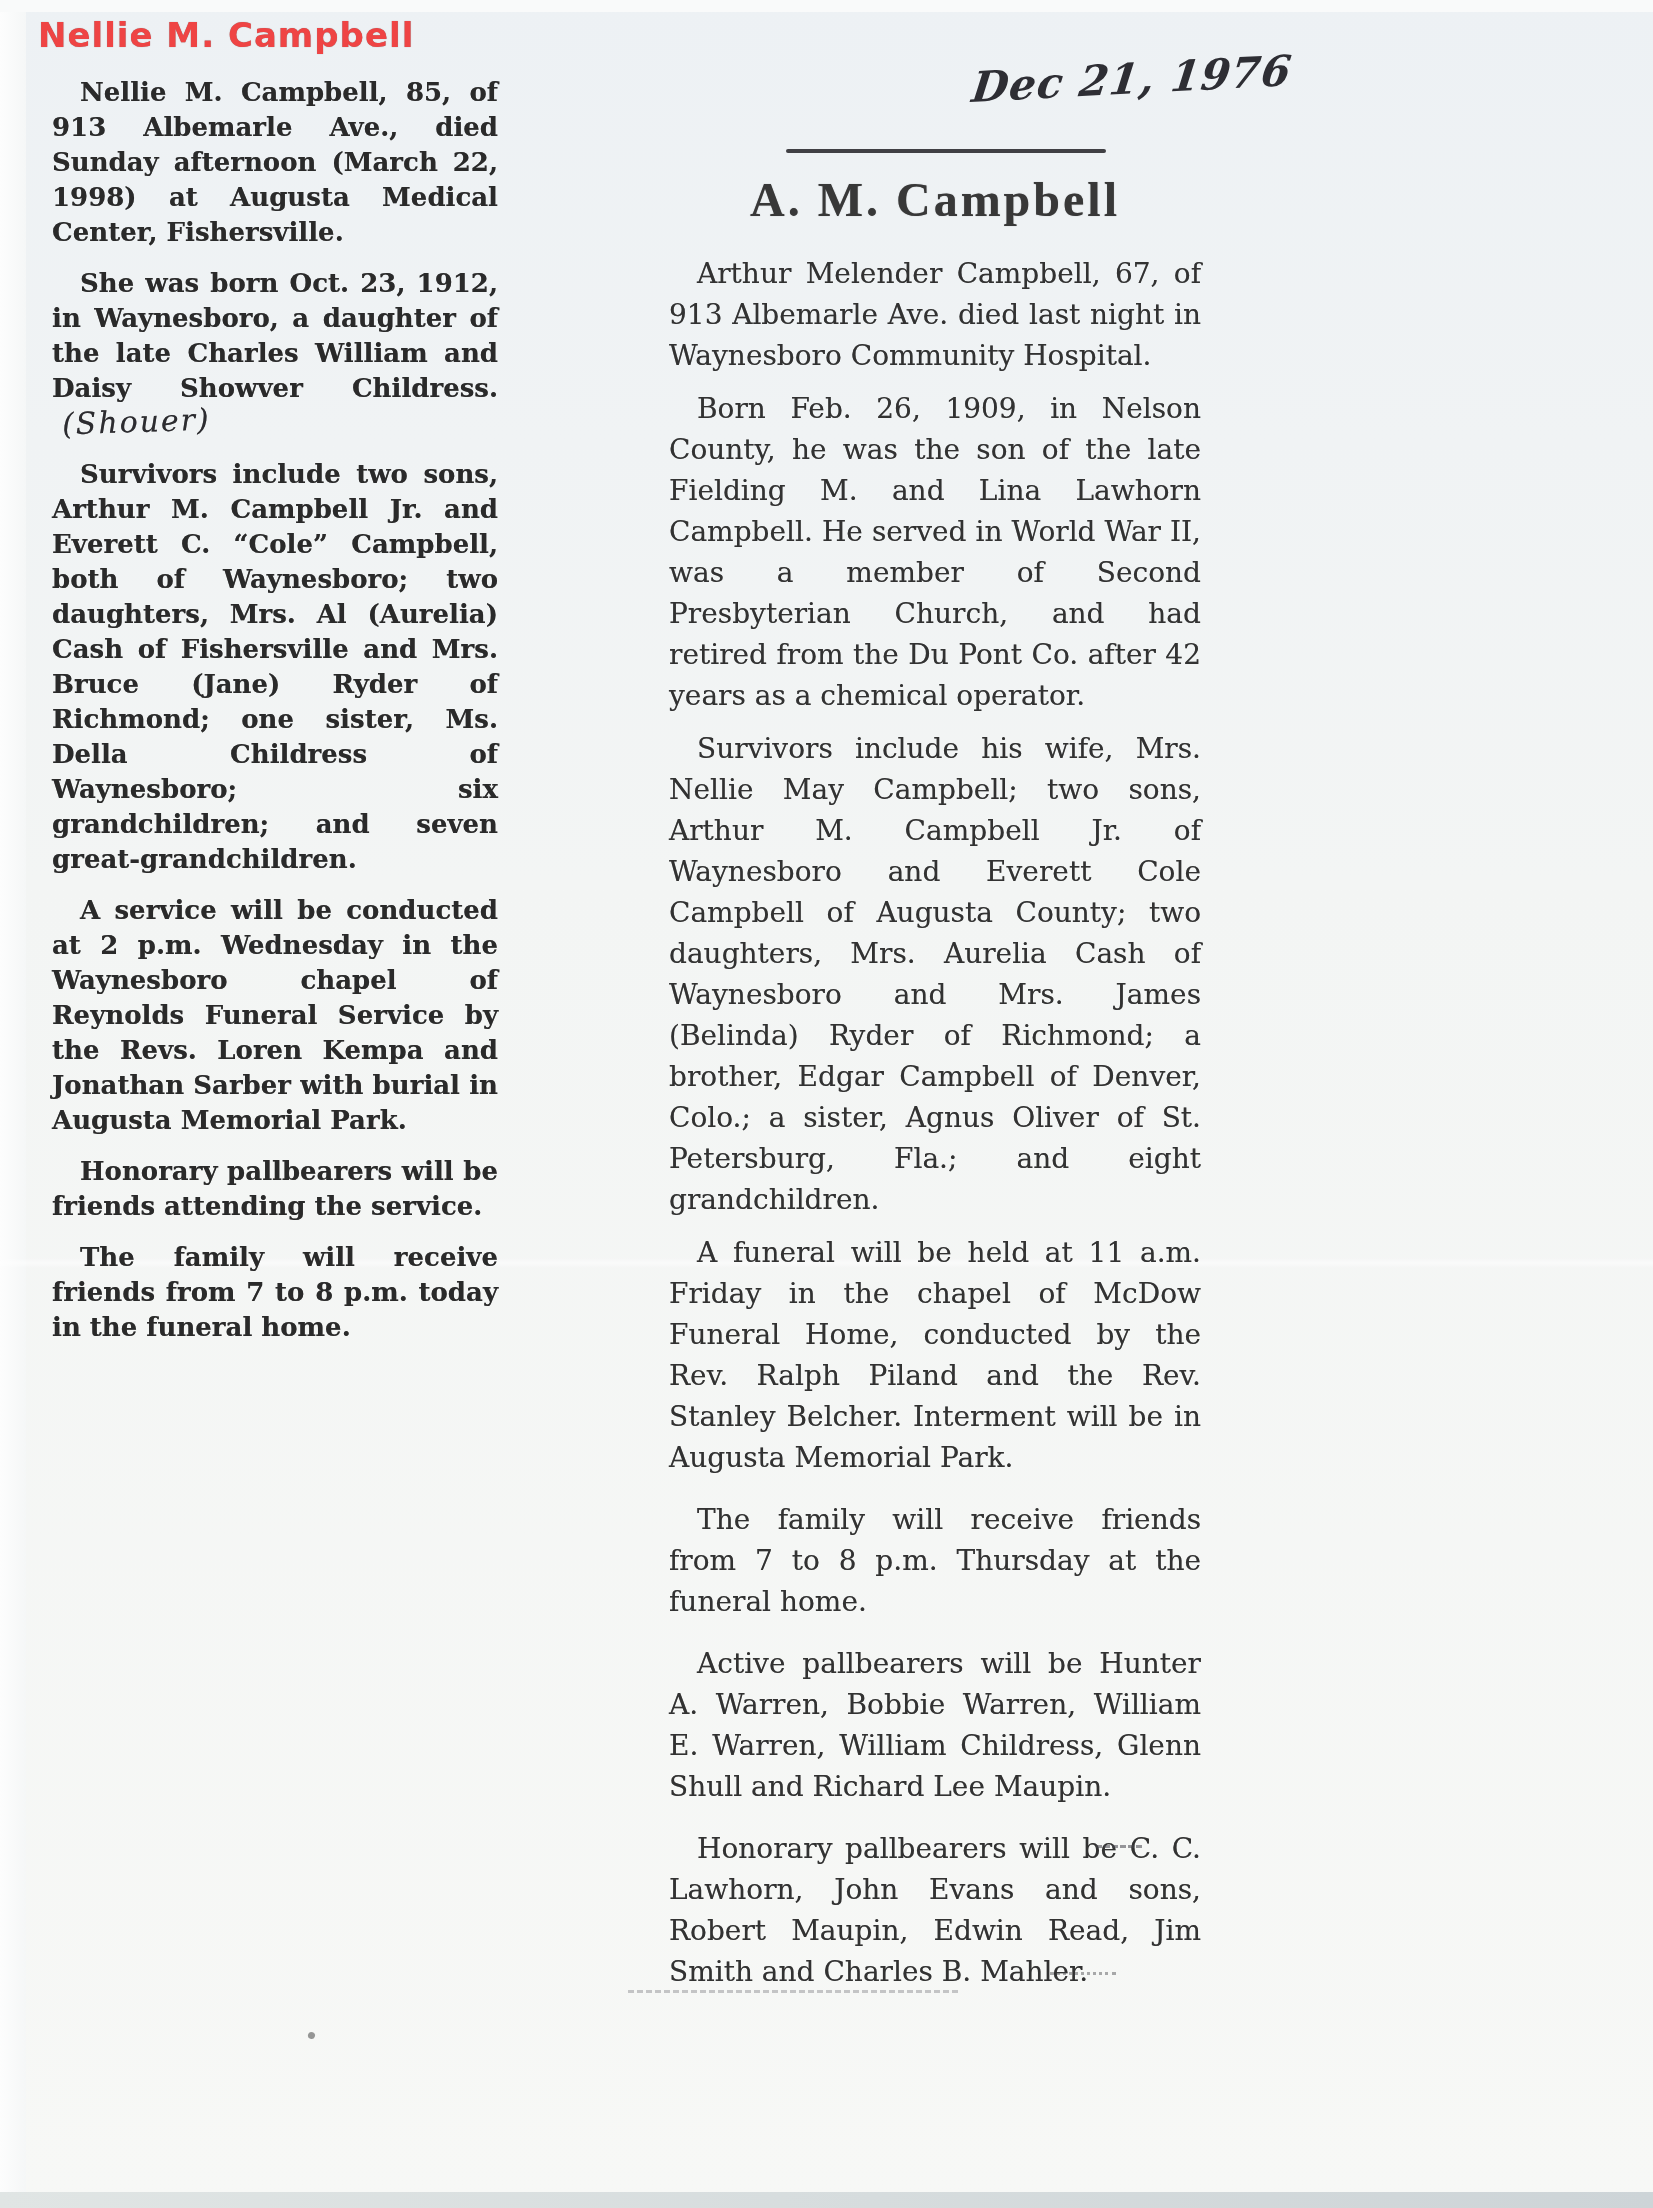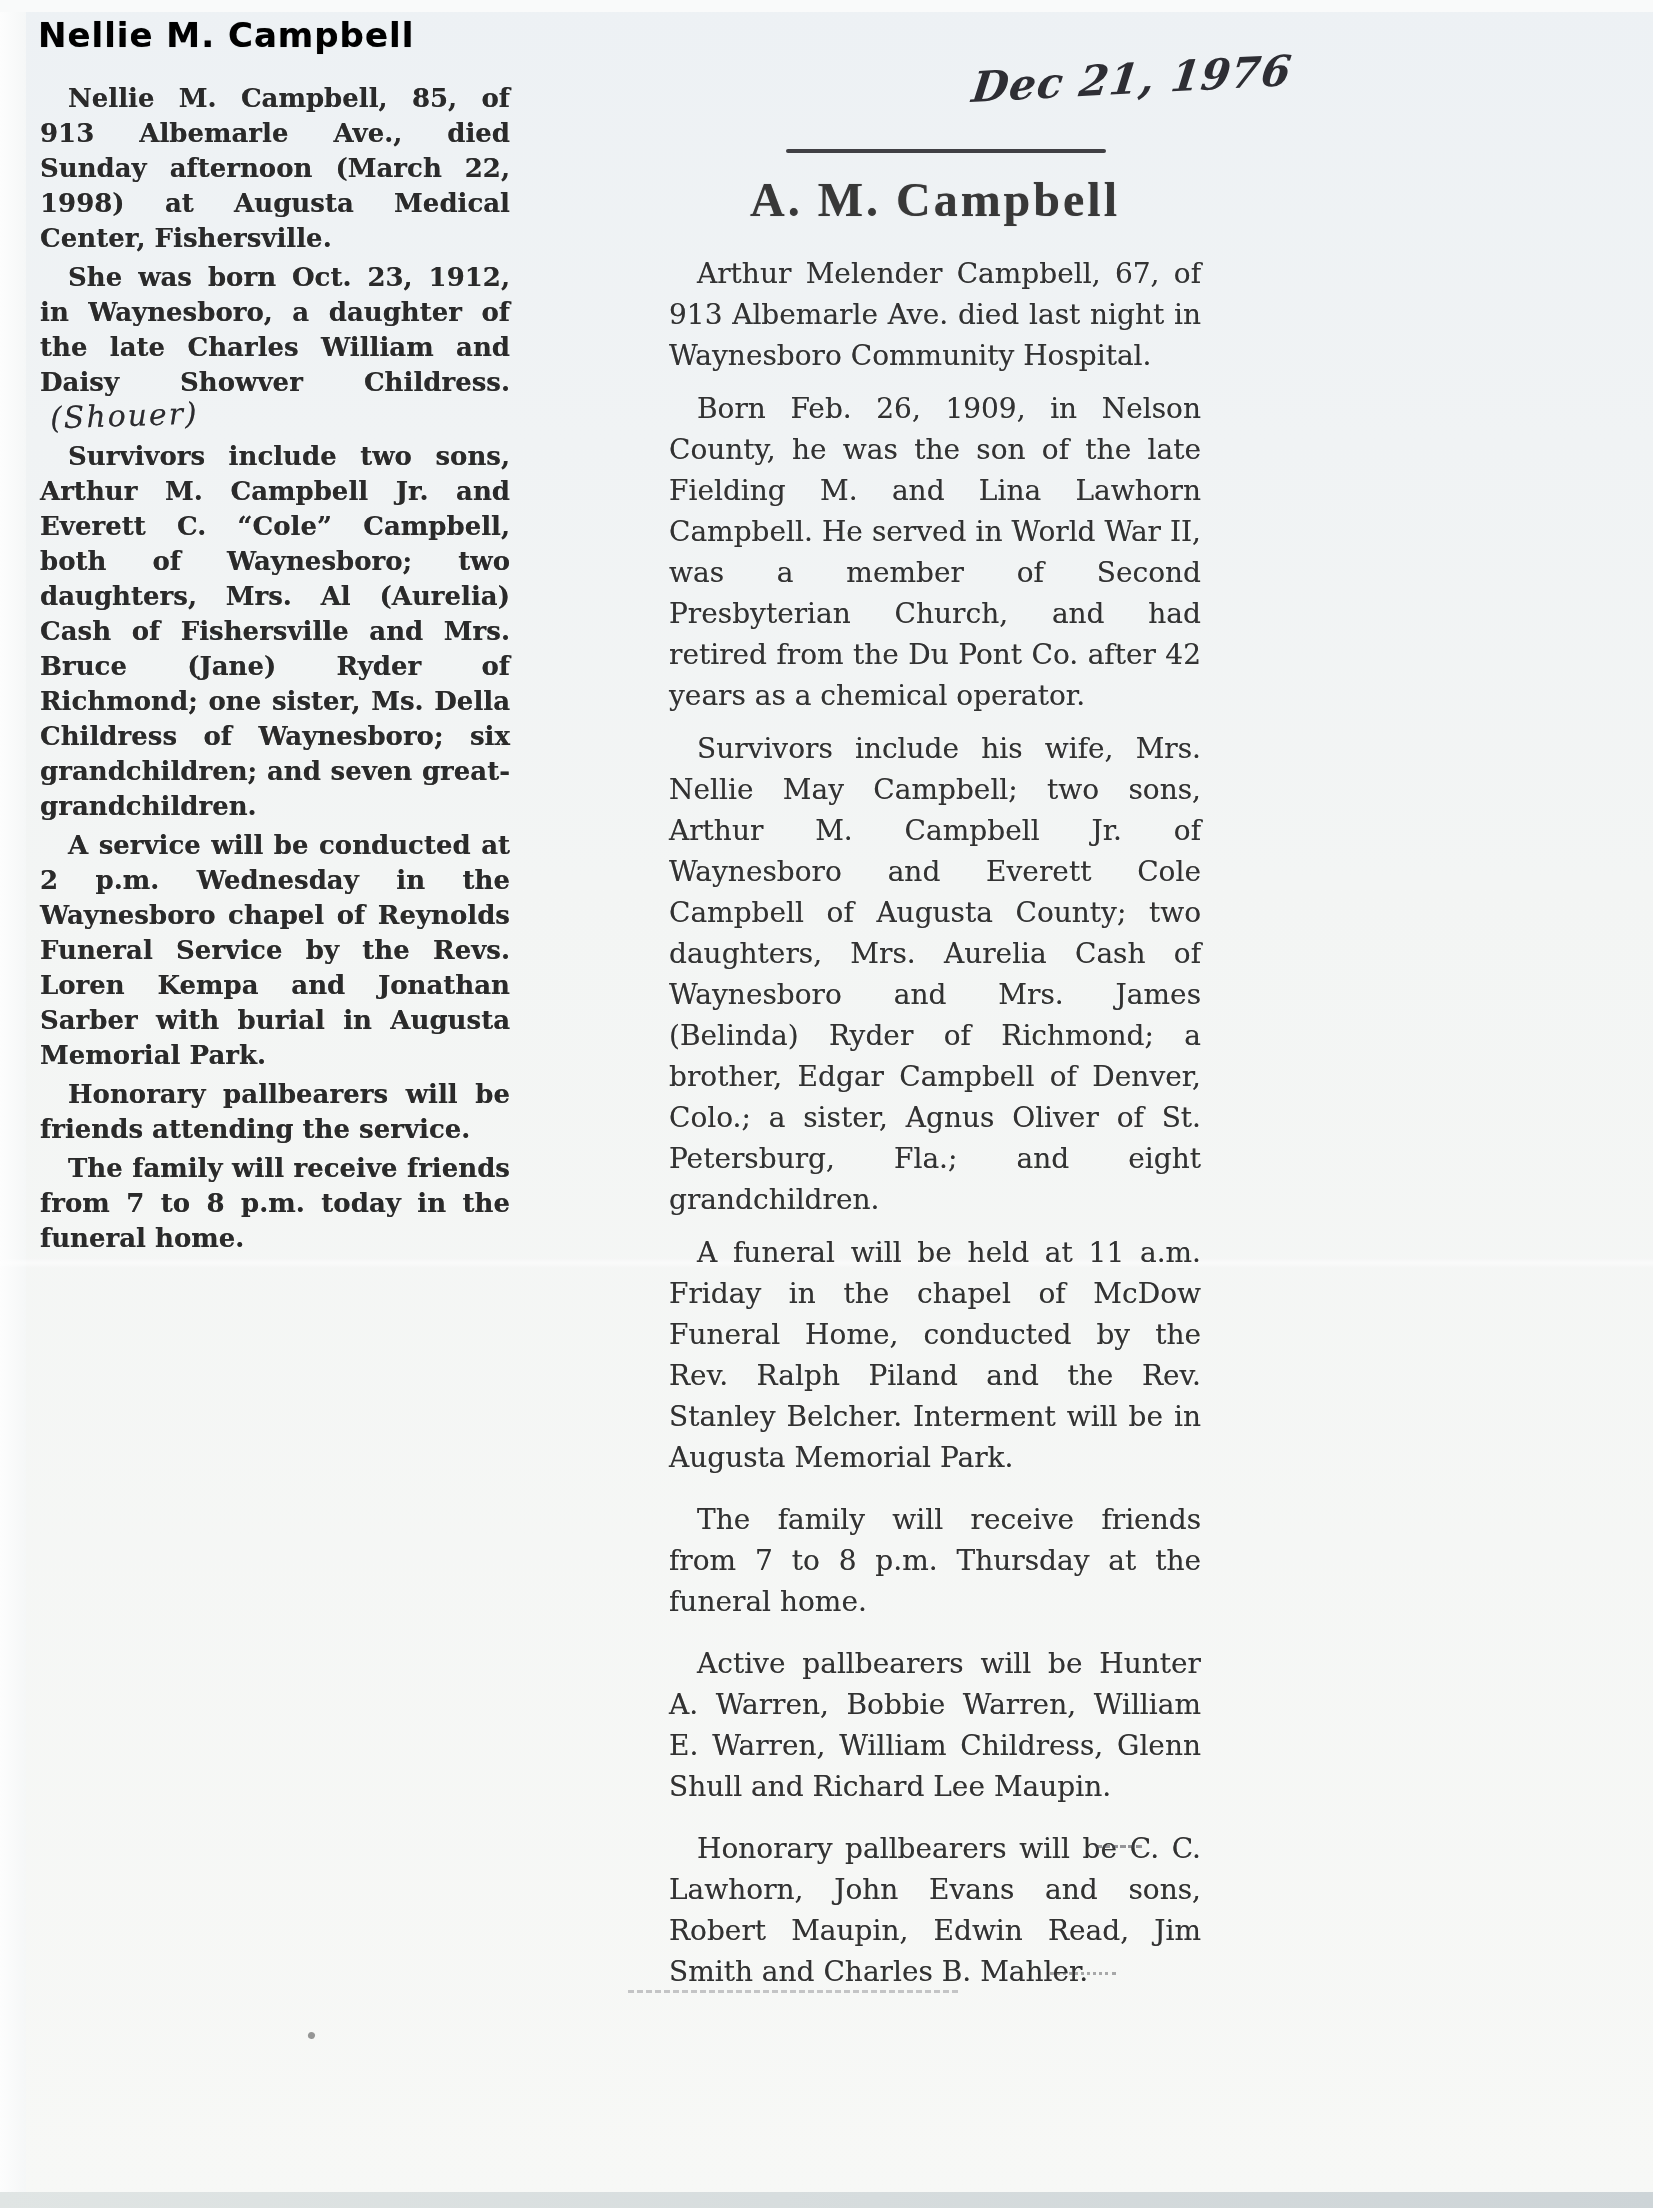--- a/index.html
+++ b/index.html
@@ -12,24 +12,24 @@
     background:linear-gradient(to right,#fdfdfd,#f5f7f7);}
   .edge-top{position:absolute;left:0;top:0;width:100%;height:12px;background:#f9fafa;}
   .bottom-band{position:absolute;left:0;bottom:0;width:100%;height:16px;
     background:linear-gradient(to right,#e0e5e4,#cdd4d7);}
   .crease{position:absolute;left:0;top:1258px;width:100%;height:10px;
     background:linear-gradient(rgba(255,255,255,0),rgba(255,255,255,.55),rgba(255,255,255,0));}
 
   .col-left{position:absolute;left:36px;top:16px;width:478px;}
   .col-left .title{
     font:700 34px/1.15 "DejaVu Sans",sans-serif;letter-spacing:1px;
-    color:#000000;margin:0 0 26px 2px;text-shadow:0 0 .7px rgba(30,30,30,.55);}
+    color:#ef4444;margin:0 0 20px 2px;text-shadow:0 0 .7px rgba(30,30,30,.55);}
   .col-left p{
     font:700 26px/35px "DejaVu Serif",serif;color:#2a2a2a;
-    text-align:justify;text-indent:28px;margin:4px;
+    text-align:justify;text-indent:28px;margin:16px;
     text-shadow:0 0 .6px rgba(30,30,30,.5);}
 
   .col-right{position:absolute;left:657px;top:174px;width:556px;}
   .col-right .title{
     font:700 48px/1.1 "Liberation Serif",serif;letter-spacing:3px;text-align:center;
     color:#383838;margin:0 0 26px 0;text-shadow:0 0 .8px rgba(40,40,40,.5);}
   .col-right p{
     font:400 28px/41px "DejaVu Serif",serif;color:#323232;
     text-align:justify;text-indent:28px;margin:12px;
     text-shadow:0 0 .6px rgba(40,40,40,.45);}

